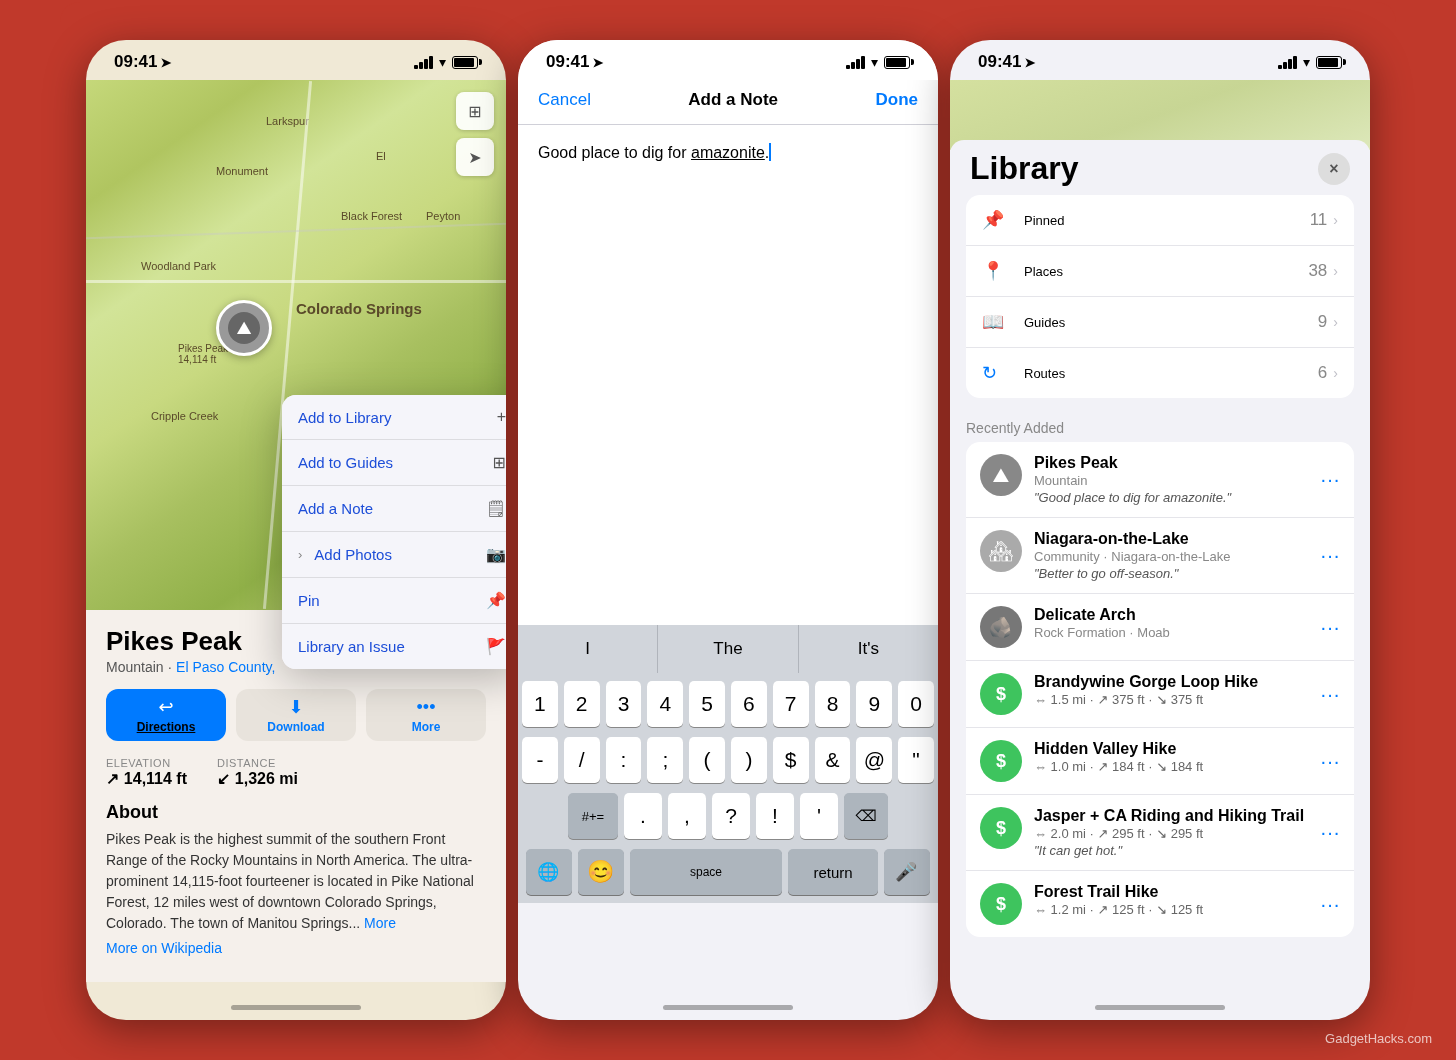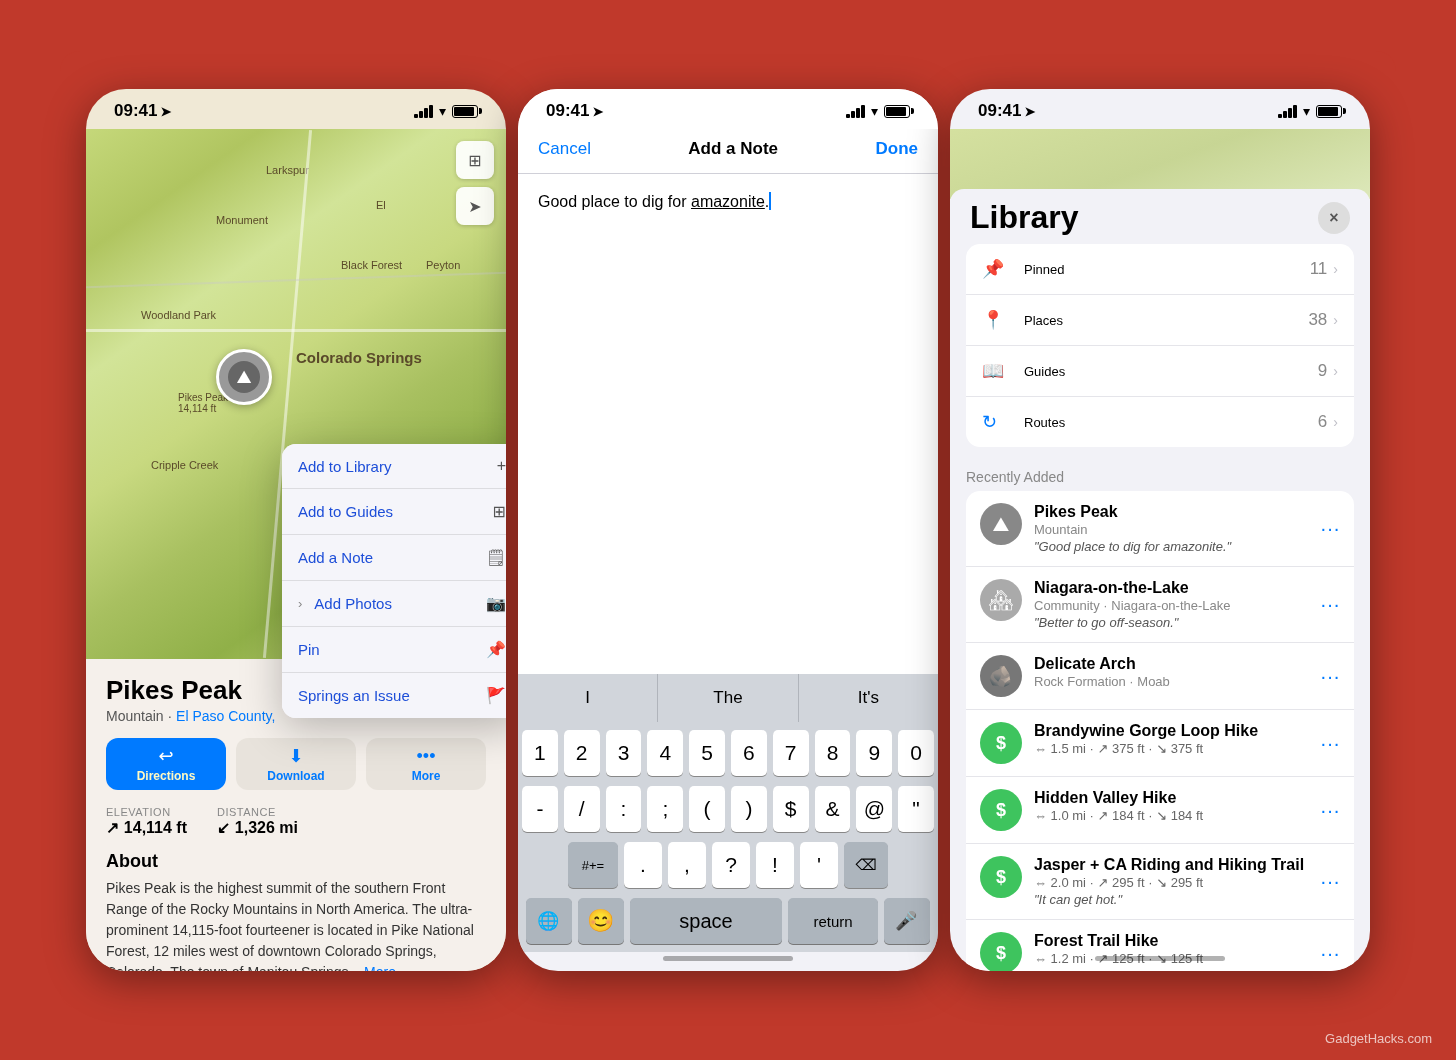--- a/index.html
+++ b/index.html
@@ -15,21 +15,21 @@
     .outer-container {
       display: flex;
       gap: 0;
       background: #c0392b;
       padding: 20px;
       border-radius: 20px;
     }
     
     .phone {
       width: 420px;
-      height: 882px;
+      height: 980px;
       background: #fff;
       border-radius: 40px;
       overflow: hidden;
       box-shadow: 0 10px 40px rgba(0,0,0,0.4);
       position: relative;
       margin: 18px 6px;
     }
     
     .status-bar {
       display: flex;
@@ -188,21 +188,21 @@
     .action-btn.primary {
       background: #007aff;
       color: #fff;
     }
     .action-btn.secondary {
       background: #e8e3dc;
       color: #007aff;
     }
     .action-btn-icon { font-size: 18px; }
     .action-btn-label { font-size: 12px; font-weight: 600; }
-    .action-btn.primary .action-btn-label { color: #fef9c3; }
+    .action-btn.primary .action-btn-label { color: #000000; text-decoration: underline; }
 
     .stats-row {
       display: flex;
       gap: 30px;
       margin-bottom: 14px;
     }
     .stat-item { display: flex; flex-direction: column; }
     .stat-label { font-size: 11px; color: #888; text-transform: uppercase; letter-spacing: 0.5px; }
     .stat-value { font-size: 16px; font-weight: 700; color: #000; display: flex; align-items: center; gap: 3px; }
 
@@ -556,21 +556,21 @@
         <span class="menu-item-icon">📷</span>
       </div>
       <div class="menu-item">
         <div class="menu-item-left">
           <span class="menu-item-label">Pin</span>
         </div>
         <span class="menu-item-icon">📌</span>
       </div>
       <div class="menu-item">
         <div class="menu-item-left">
-          <span class="menu-item-label">Springs an Issue</span>
+          <span class="menu-item-label">Library an Issue</span>
         </div>
         <span class="menu-item-icon">🚩</span>
       </div>
     </div>
 
     <div class="place-card">
       <div class="place-name">Pikes Peak</div>
       <div class="place-subtitle">
         <span>Mountain</span> · 
         <a href="#">El Paso County,</a>
@@ -687,21 +687,21 @@
         <div class="kb-key">,</div>
         <div class="kb-key">?</div>
         <div class="kb-key">!</div>
         <div class="kb-key">'</div>
         <div class="kb-key dark kb-delete">⌫</div>
       </div>
 
       <div class="kb-bottom-row">
         <div class="kb-bottom-key globe">🌐</div>
         <div class="kb-bottom-key emoji">😊</div>
-        <div class="kb-bottom-key" style="flex:1;font-size:20px;">space</div>
+        <div class="kb-bottom-key" style="flex:1;font-size:12px;">space</div>
         <div class="kb-bottom-key" style="min-width:90px;font-size:15px;">return</div>
         <div class="kb-bottom-key mic">🎤</div>
       </div>
     </div>
 
     <div class="home-indicator"></div>
   </div>
 
   <div class="phone phone3">
     <div class="status-bar">

